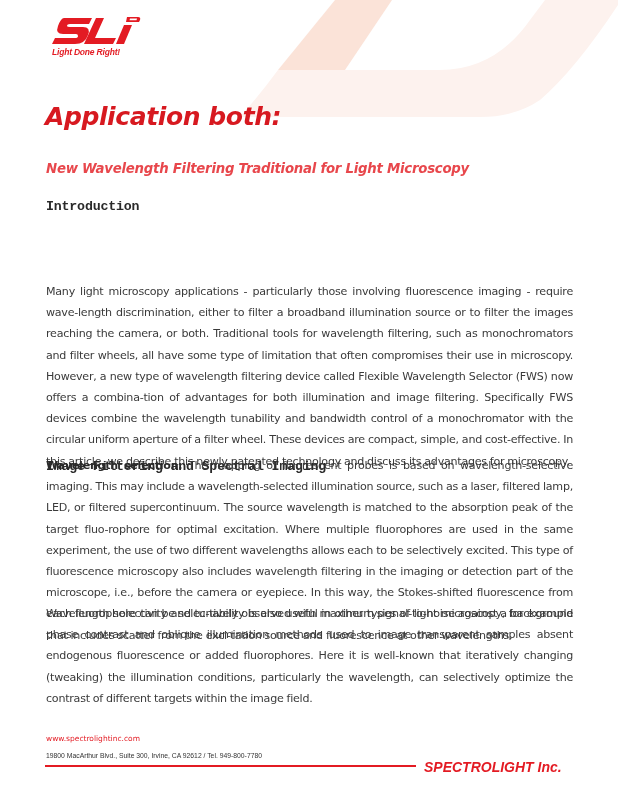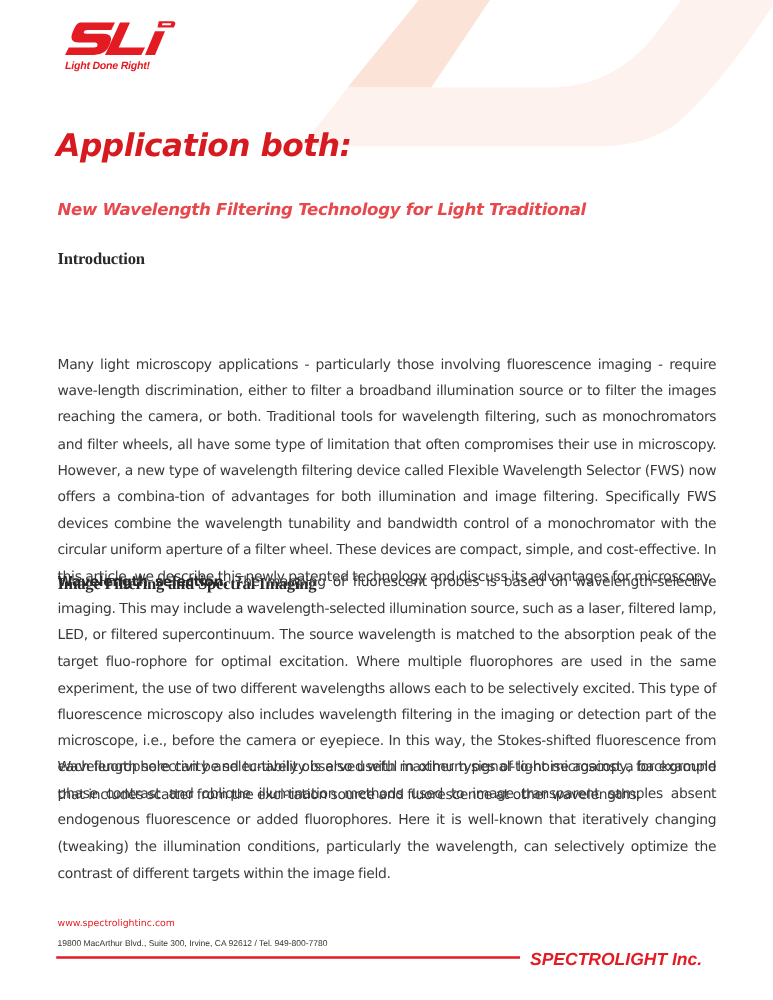--- a/index.html
+++ b/index.html
@@ -6,21 +6,21 @@
   body { width: 618px; height: 800px; position: relative; overflow: hidden;
          font-family: "DejaVu Sans", sans-serif; color: #333333; }
   .watermark { position: absolute; left: 0; top: 0; width: 618px; height: 130px; z-index: 0; }
   .logo { position: absolute; left: 50px; top: 14px; width: 92px; height: 46px; z-index: 2; }
   .logo-tagline { position: absolute; left: 52px; top: 47px; font-family: "Liberation Sans", sans-serif;
                   font-style: italic; font-weight: bold; font-size: 8.5px; color: #e31b23; letter-spacing: -0.2px; z-index: 2; text-align: center; }
   .title { position: absolute; left: 45px; top: 102px; margin: 0; font-family: "DejaVu Sans", sans-serif;
            font-style: italic; font-weight: bold; font-size: 25px; color: #d71920; letter-spacing: -0.4px; z-index: 2; }
   .subtitle { position: absolute; left: 46px; top: 161px; margin: 0; font-family: "DejaVu Sans", sans-serif;
               font-style: italic; font-weight: bold; font-size: 13.3px; color: #e8474c; letter-spacing: -0.25px; z-index: 2; }
-  .h2 { position: absolute; left: 46px; margin: 0; font-family: Liberation Serif, serif;
+  .h2 { position: absolute; left: 46px; margin: 0; font-family: Liberation Mono, monospace;
         font-weight: bold; font-size: 13.3px; color: #2a2a2a; letter-spacing: -0.2px; z-index: 2; }
   .para { position: absolute; left: 46px; width: 527px; margin: 0; font-family: "DejaVu Sans", sans-serif;
           font-size: 11.1px; line-height: 21.2px; color: #3a3a3a; text-align: justify; letter-spacing: -0.25px;
           word-spacing: -0.3px; z-index: 2; }
   .para b { color: #2a2a2a; margin-top: 24px; }
   .footer-address { position: absolute; left: 46px; top: 752px; font-family: "Liberation Sans", sans-serif;
                     font-size: 6.8px; color: #333; z-index: 2; }
   .footer-line { position: absolute; left: 45px; top: 765px; width: 371px; height: 2px; background: #e31b23; z-index: 2; }
   .footer-url { position: absolute; left: 46px; top: 734px; font-family: "DejaVu Sans", sans-serif;
                 font-size: 7.5px; color: #e31b23; text-decoration: none; z-index: 2; }
@@ -41,21 +41,21 @@
 
   <path d="M46 4 L54 4 L45 24 L66 24 L63 30 L34 30 Z" fill="#e31b23"></path>
 
   <path d="M74 11 L82 11 L74 30 L66 30 Z" fill="#e31b23"></path>
   <path d="M77 3 L88 3 Q91 3 90 6 L89 8 L76 8 Z" fill="#e31b23"></path>
   <path d="M80 4.5 L87 4.5 L86.5 6.2 L79.5 6.2 Z" fill="#ffffff"></path>
 </svg>
 <div class="logo-tagline">Light Done Right!</div>
 
 <h1 class="title">Application both:</h1>
-<h2 class="subtitle">New Wavelength Filtering Technology for Light Traditional</h2>
+<h2 class="subtitle">New Wavelength Filtering Traditional for Light Microscopy</h2>
 
 <h3 class="h2" style="top:199px;">Introduction</h3>
 <p class="para" style="top:233px;margin-top:48px;">
   <span>Many light microscopy applications - particularly those involving fluorescence imaging - require wave-length discrimination, either to filter a broadband illumination source or to filter the images reaching the camera, or both.  Traditional tools for wavelength filtering, such as monochromators and filter wheels, all have some type of limitation that often compromises their use in microscopy.  However, a new type of wavelength filtering device called Flexible Wavelength Selector (FWS) now offers a combina-tion of advantages for both illumination and image filtering.  Specifically FWS devices combine the wavelength tunability and bandwidth control of a monochromator with the circular uniform aperture of a filter wheel.  These devices are compact, simple, and cost-effective.  In this article, we describe this newly patented technology and discuss its advantages for microscopy.</span>
 </p>
 
 <h3 class="h2" style="top:417px;margin-top:42px;">Image Filtering and Spectral Imaging</h3>
 <p class="para" style="top:455px;">
   <b>Wavelength selection.</b><span> The mapping of fluorescent probes is based on wavelength-selective imaging. This may include a wavelength-selected illumination source, such as a laser, filtered lamp, LED, or filtered supercontinuum.  The source wavelength is matched to the absorption peak of the target fluo-rophore for optimal excitation.  Where multiple fluorophores are used in the same experiment, the use of two different wavelengths allows each to be selectively excited.  This type of fluorescence microscopy also includes wavelength filtering in the imaging or detection part of the microscope, i.e., before the camera or eyepiece.  In this way, the Stokes-shifted fluorescence from each fluorophore can be selec-tively observed with maximum signal-to-noise against a background that includes scatter from the exci-tation source and fluorescence at other wavelengths.</span>
 </p>

